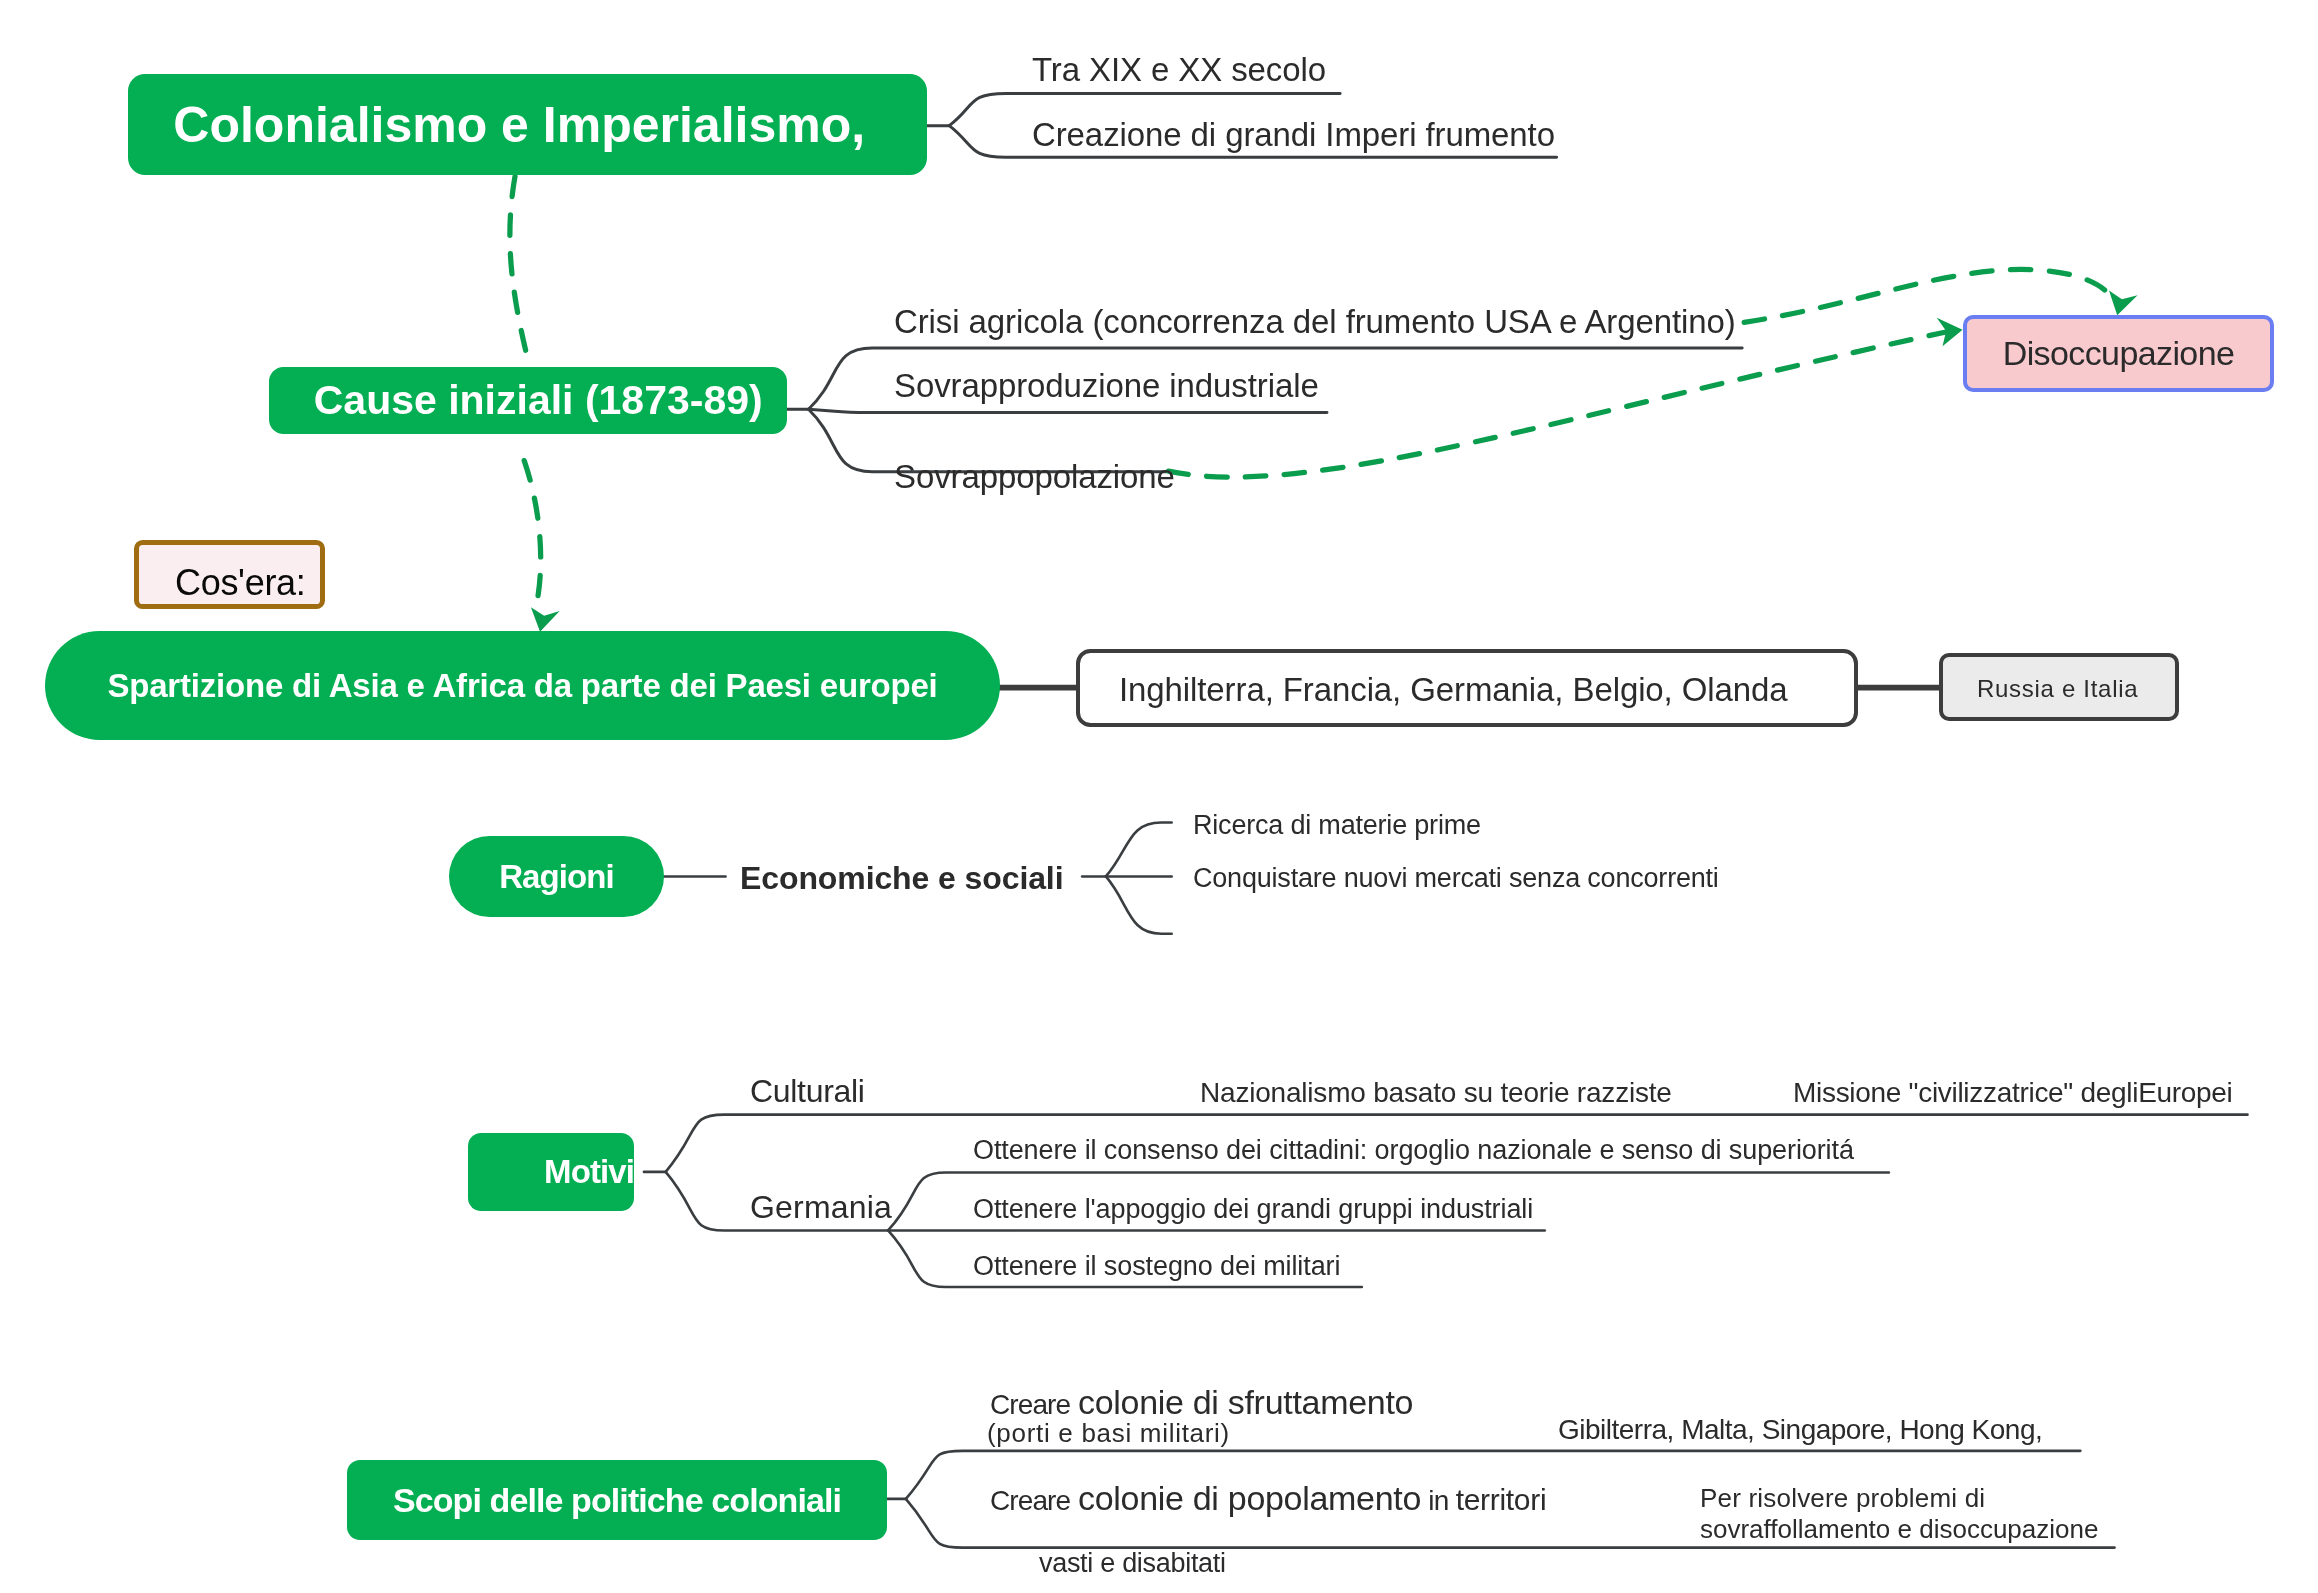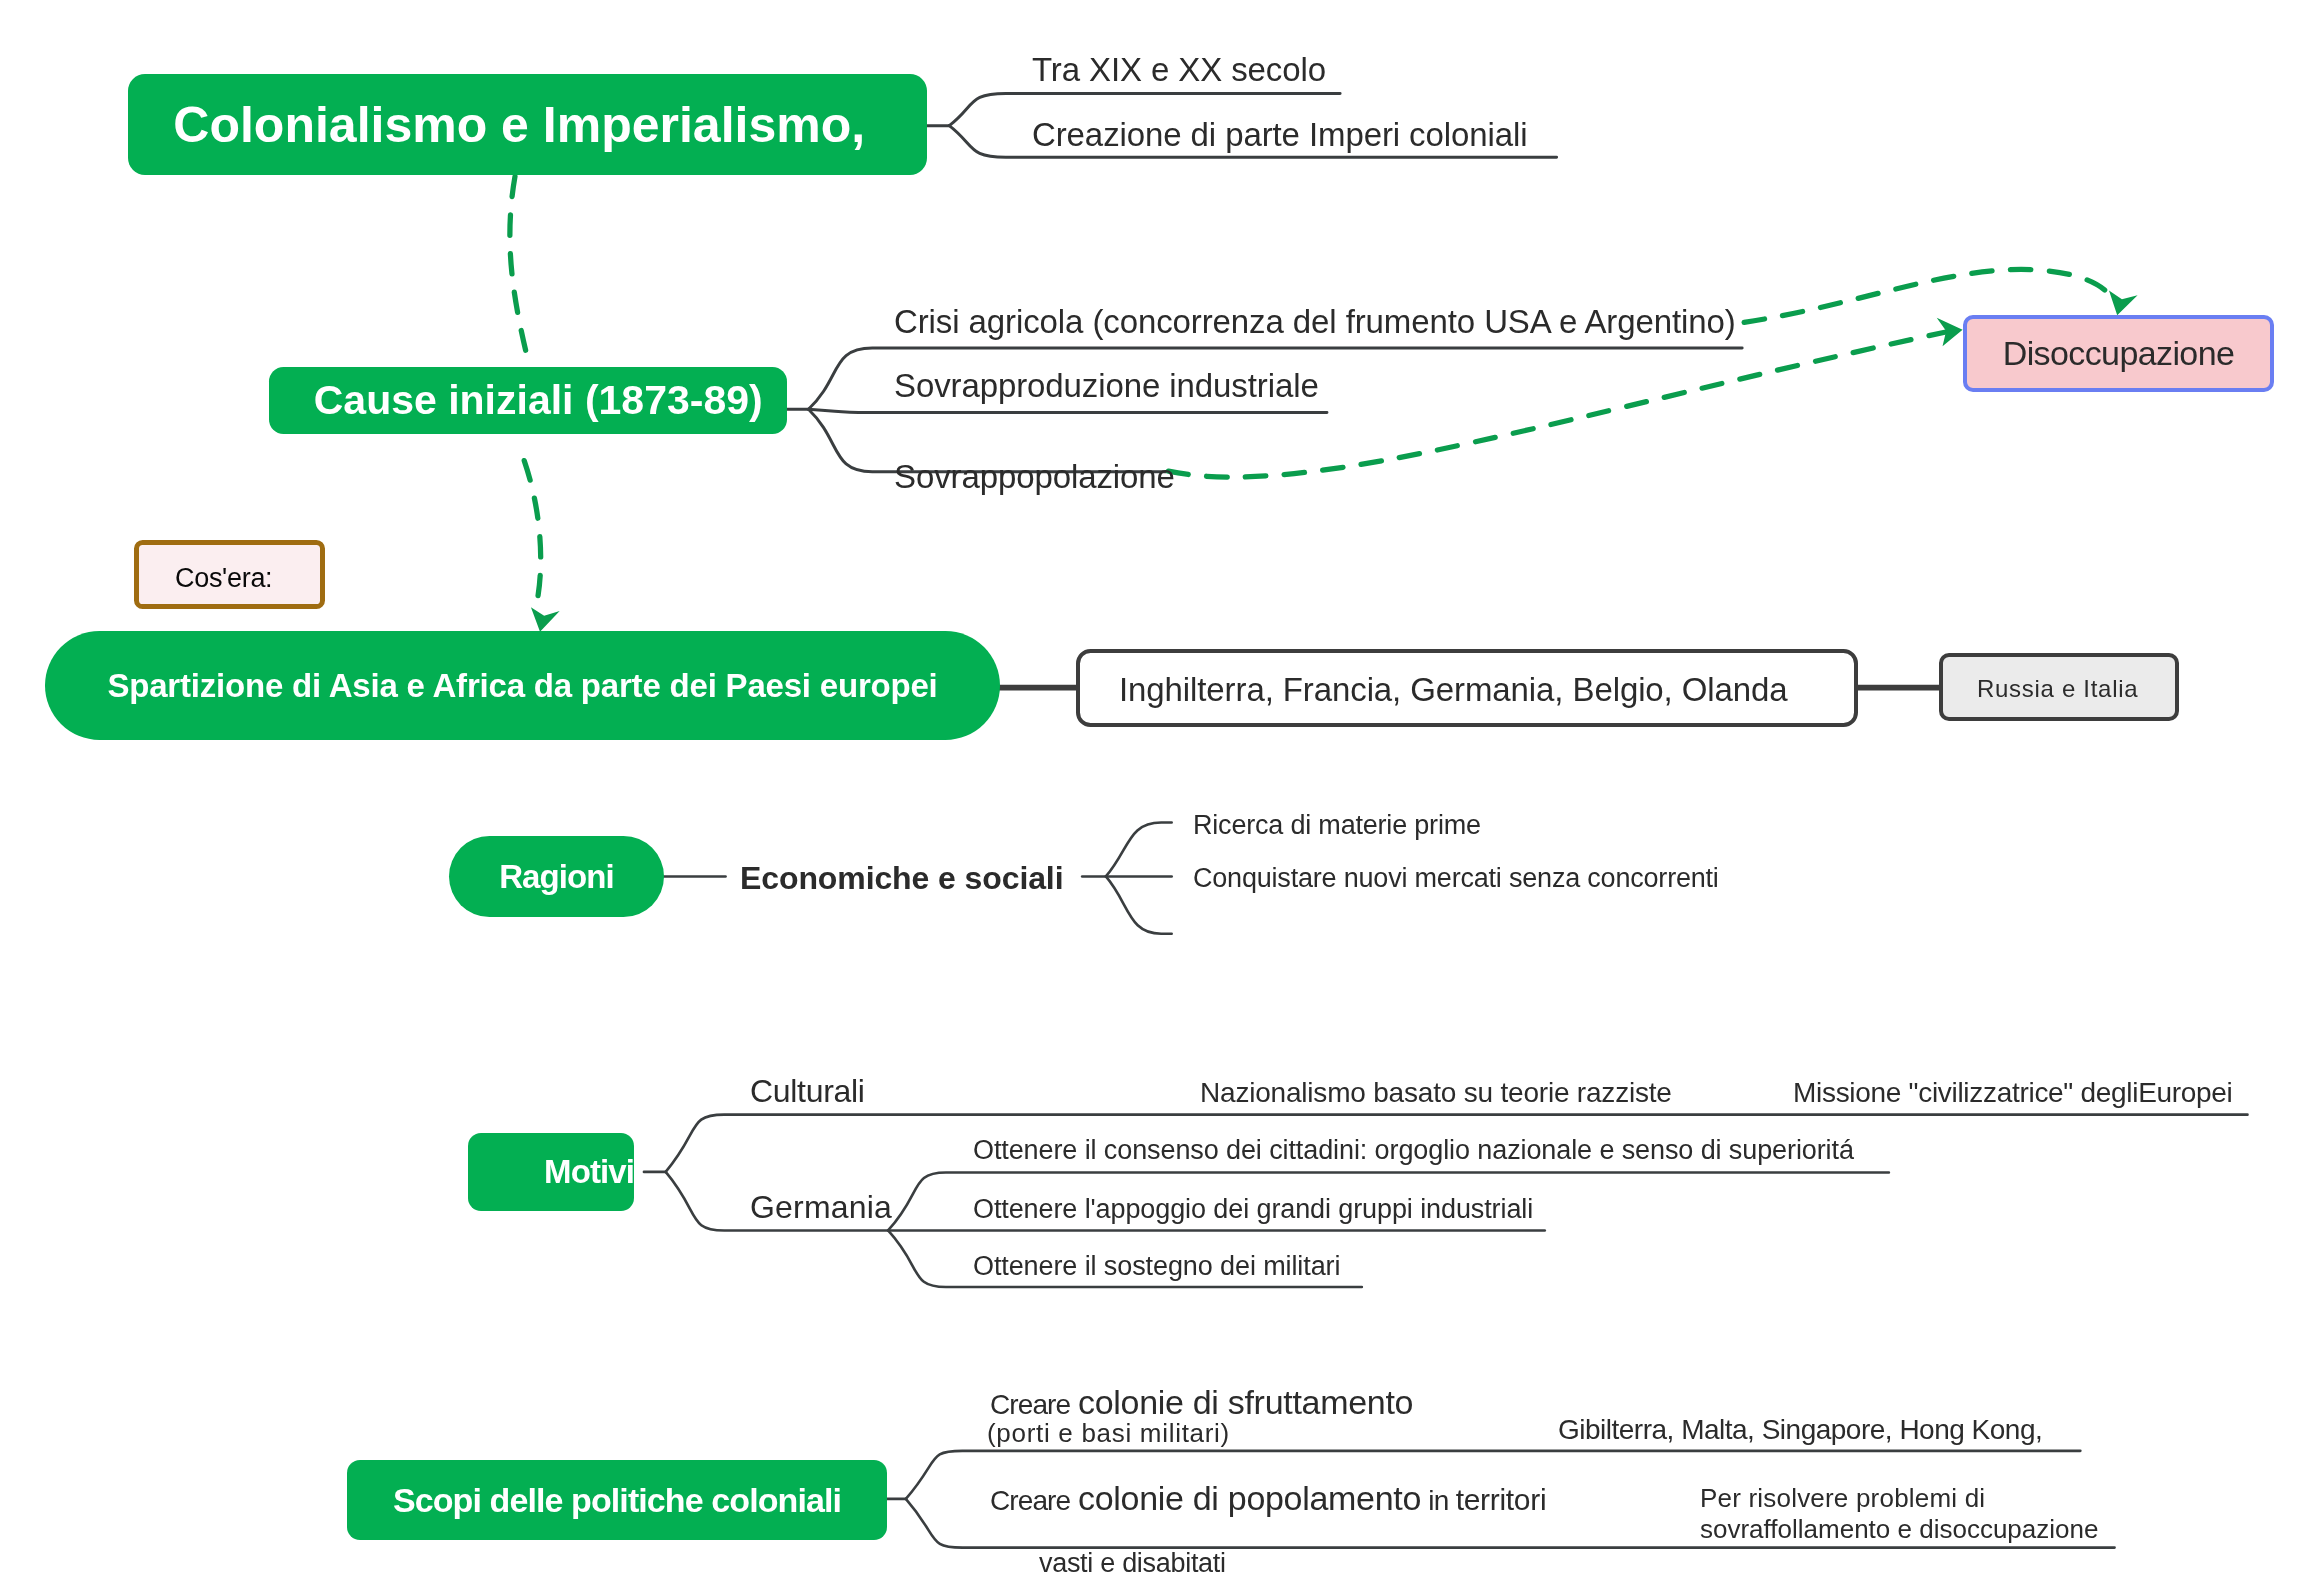--- a/index.html
+++ b/index.html
@@ -80,39 +80,39 @@
     </g>
   </g>
 </svg>
 
 <div class="node green" style="left:128px;top:74px;width:799px;height:101px;border-radius:17px;
             font-size:50px;letter-spacing:0px;padding-right:16.5px;">
   <span>Colonialismo e Imperialismo,</span>
 </div>
 
 <div class="lbl" style="left:1032px;top:53px;font-size:33px;letter-spacing:-0.1px;">Tra XIX e XX secolo</div>
-<div class="lbl" style="left:1032px;top:118px;font-size:33px;letter-spacing:-0.1px;">Creazione di parte Imperi coloniali</div>
+<div class="lbl" style="left:1032px;top:118px;font-size:33px;letter-spacing:-0.1px;">Creazione di grandi Imperi frumento</div>
 
 <div class="node green" style="left:269px;top:367px;width:518px;height:67px;border-radius:14.5px;
             font-size:41px;letter-spacing:0px;padding-left:20.4px;">
   <span>Cause iniziali (1873-89)</span>
 </div>
 
 <div class="lbl" style="left:894px;top:305px;font-size:33px;letter-spacing:-0.1px;">Crisi agricola (concorrenza del frumento USA e Argentino)</div>
 <div class="lbl" style="left:894px;top:369px;font-size:33px;letter-spacing:-0.1px;">Sovrapproduzione industriale</div>
 <div class="lbl" style="left:894px;top:432px;font-size:33px;letter-spacing:-0.1px;margin-top:28px;">Sovrappopolazione</div>
 
 <div class="node" style="left:1963px;top:315px;width:311px;height:77px;border-radius:10px;
             background:#f8c9cd;border:4.6px solid #6a7ef2;font-size:34px;letter-spacing:-0.6px;">
   <span>Disoccupazione</span>
 </div>
 
 <div class="node" style="left:134px;top:540px;width:191px;height:69px;border-radius:8.6px;
             background:#fbeef0;border:5.3px solid #9f6c11;"></div>
-<div class="lbl" style="left:175px;top:565px;font-size:27px;letter-spacing:-0.3px;color:#0a0a0a;">Cos'era:</div>
+<div class="lbl" style="left:175px;top:565px;font-size:36px;letter-spacing:-0.3px;color:#0a0a0a;">Cos'era:</div>
 
 <div class="node green" style="left:45px;top:631px;width:955px;height:109px;border-radius:55px;
             font-size:33px;letter-spacing:-0.2px;">
   <span>Spartizione di Asia e Africa da parte dei Paesi europei</span>
 </div>
 
 <div class="node" style="left:1076px;top:649px;width:782px;height:78px;border-radius:14.5px;
             background:#ffffff;border:4.6px solid #3d3d3d;"></div>
 <div class="lbl" style="left:1119px;top:673px;font-size:33px;letter-spacing:-0.1px;">Inghilterra, Francia, Germania, Belgio, Olanda</div>
 

